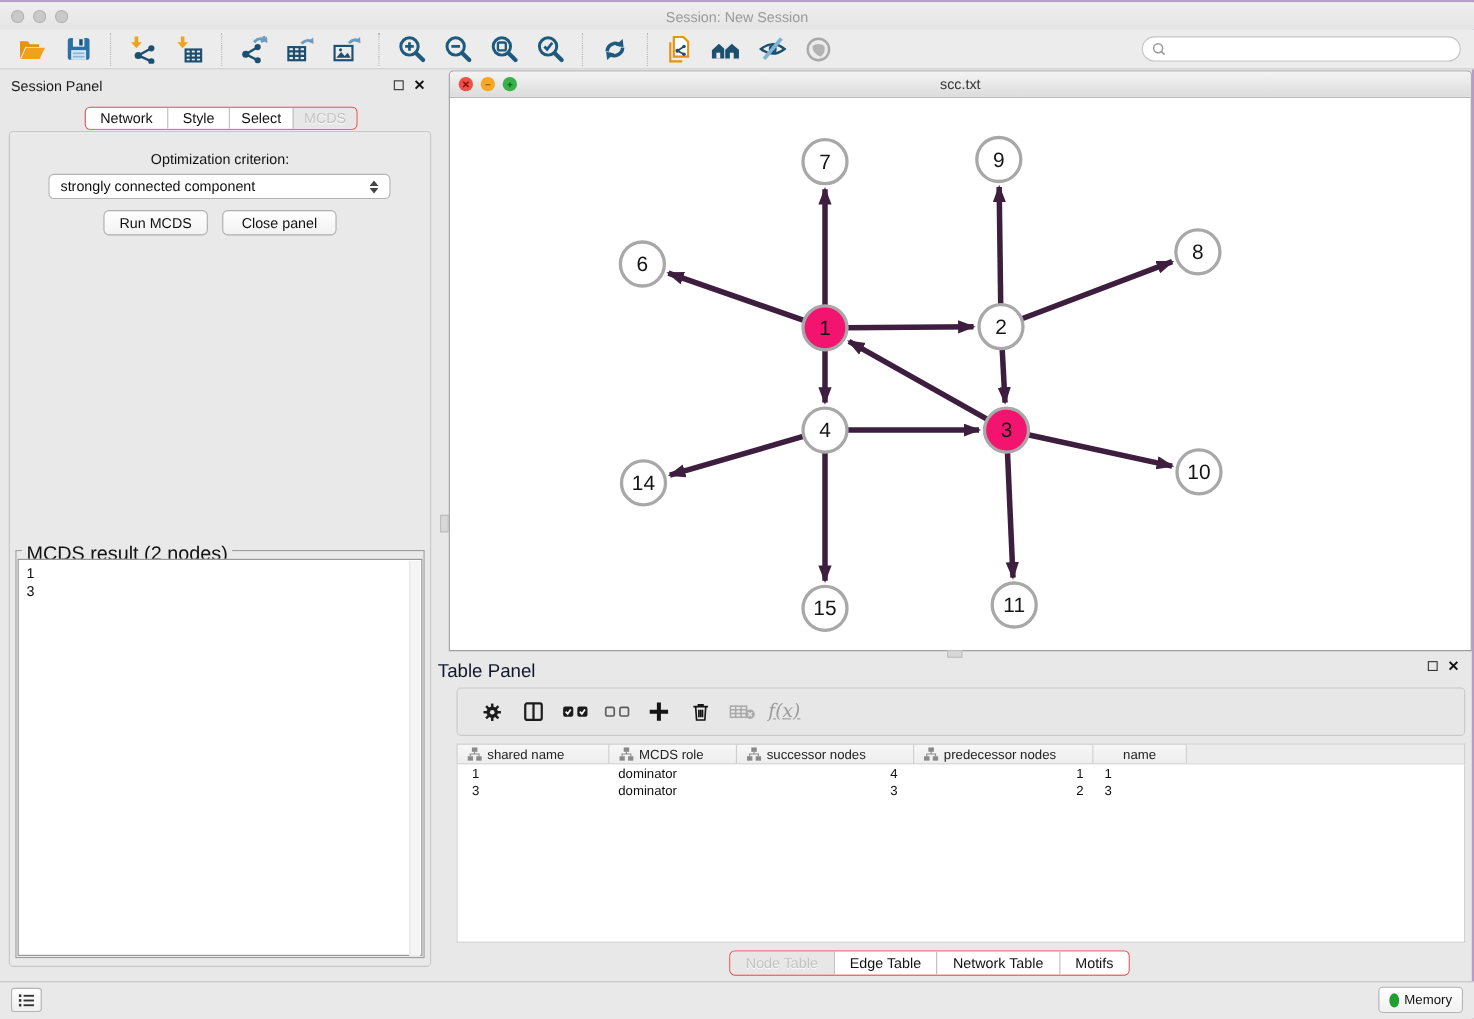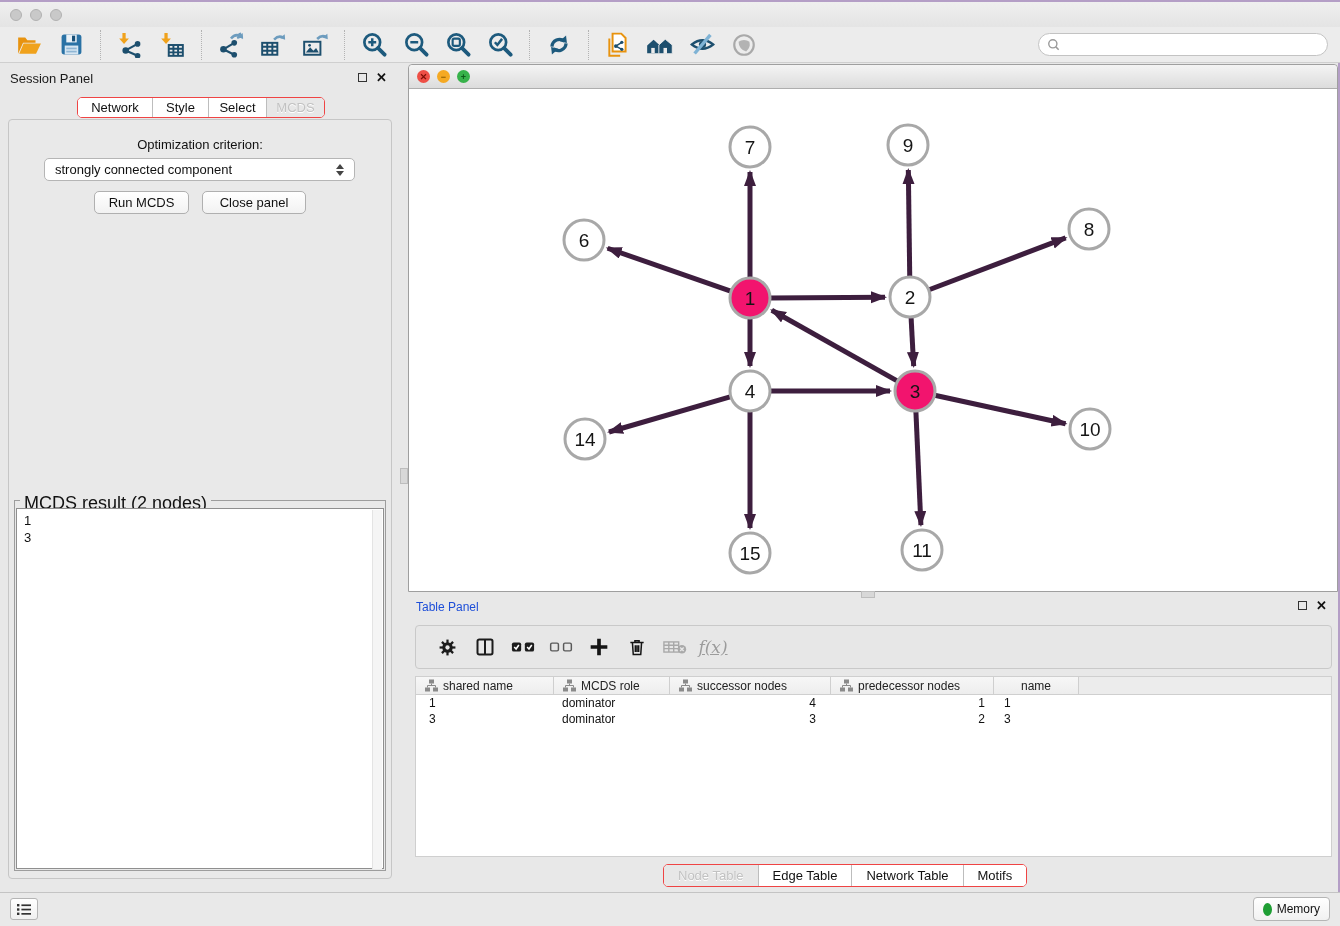--- a/index.html
+++ b/index.html
@@ -55,21 +55,21 @@
                   border-bottom:1px solid #aeaeae; border-radius:4px 4px 0 0; }
   .light { width:13px; height:13px; border-radius:50%; top:5px; font-size:9px; font-weight:bold;
            display:flex; align-items:center; justify-content:center; }
   .net-title { width:100%; text-align:center; top:4px; font-size:13px; color:#333; }
 
   
   .vhandle { left:400px; top:468px; width:8px; height:16px; background:#d8d8d8; border:1px solid #bdbdbd; }
   .hhandle { left:861px; top:591px; width:14px; height:7px; background:#d8d8d8; border:1px solid #bdbdbd; }
 
   
-  .tp-title { left:416px; top:600px; font-size:12px; color:#1d4ed8; }
+  .tp-title { left:398px; top:600px; font-size:17px; color:#0f172a; }
   .tp-toolbar { left:415px; top:625px; width:917px; height:44px; background:#e7e7e7; border:1px solid #c9c9c9;
                 border-radius:4px; display:flex; align-items:center; padding-left:12px; }
   .tp-ic { width:28px; height:28px; display:flex; align-items:center; justify-content:center; margin:0 5px;text-decoration:underline; }
   .fx { font-family:"DejaVu Serif", serif; font-style:italic; font-size:17px; color:#9b9b9b; }
   .tbl { left:415px; top:676px; width:917px; }
   .tbl-head { display:flex; height:19px; background:linear-gradient(#f7f7f7,#ededed); border:1px solid #cfcfcf; }
   .th { display:flex; align-items:center; gap:5px; font-size:12px; color:#222; border-right:1px solid #cfcfcf;
         padding-left:9px; }
   .tbl-body { background:#fff; height:162px; border-left:1px solid #cfcfcf; border-right:1px solid #cfcfcf;
               border-bottom:1px solid #cfcfcf; }
@@ -86,20 +86,21 @@
              border-radius:4px; display:flex; align-items:center; gap:5px; padding:0 9px; font-size:12px; color:#111; }
   .mem-dot { width:9px; height:13px; border-radius:50%; background:#1f9e34; }
 </style>
 </head>
 <body>
 
 <div class="abs titlebar">
   <div class="abs tl-dot" style="left:10px"></div>
   <div class="abs tl-dot" style="left:30px"></div>
   <div class="abs tl-dot" style="left:50px"></div>
+  <div class="abs win-title">Session: New Session</div>
 </div>
 
 <div class="abs toolbar">
   <div class="tb-ic">
     <svg width="26" height="26" viewBox="0 0 24 24">
         <path d="M2 20 V5 h6.5 l2 2.5 H18 V10 H6.5 Z" fill="#e8930f"></path>
         <path d="M3 20 L7 10.5 H23 L18.5 20 Z" fill="#f0a21c"></path>
       </svg>
   </div>
   <div class="tb-ic">
@@ -276,20 +277,21 @@
   <div>1</div>
   <div>3</div>
   <div class="abs result-scroll"></div>
 </div>
 
 <div class="abs netwin">
   <div class="abs net-titlebar">
     <div class="abs light" style="left:8px; background:#ee4f46; color:#7c0d06;">✕</div>
     <div class="abs light" style="left:28px; background:#f5a923; color:#8a5b00;">−</div>
     <div class="abs light" style="left:48px; background:#37b24a; color:#0c5c19;">+</div>
+    <div class="abs net-title">scc.txt</div>
   </div>
   <svg id="graph-svg" style="position:absolute; left:0; top:24px;" width="928" height="503" viewBox="0 0 928 503">
     <defs>
       <marker id="arrowhead" markerUnits="userSpaceOnUse" markerWidth="18" markerHeight="14" refX="14" refY="6" orient="auto">
         <path d="M0,0 L16,6 L0,12 Z" fill="#3d1e3e"></path>
       </marker>
     </defs>
   <line x1="341" y1="190" x2="341" y2="83" stroke="#3d1e3e" stroke-width="5" marker-end="url(#arrowhead)"></line>
       <line x1="323.0633246997125" y1="202.73296887098388" x2="198.60088855300984" y2="159.24609359081066" stroke="#3d1e3e" stroke-width="5" marker-end="url(#arrowhead)"></line>
       <line x1="359.9996289171215" y1="208.881252319268" x2="476.00048826694535" y2="208.15624694833159" stroke="#3d1e3e" stroke-width="5" marker-end="url(#arrowhead)"></line>

